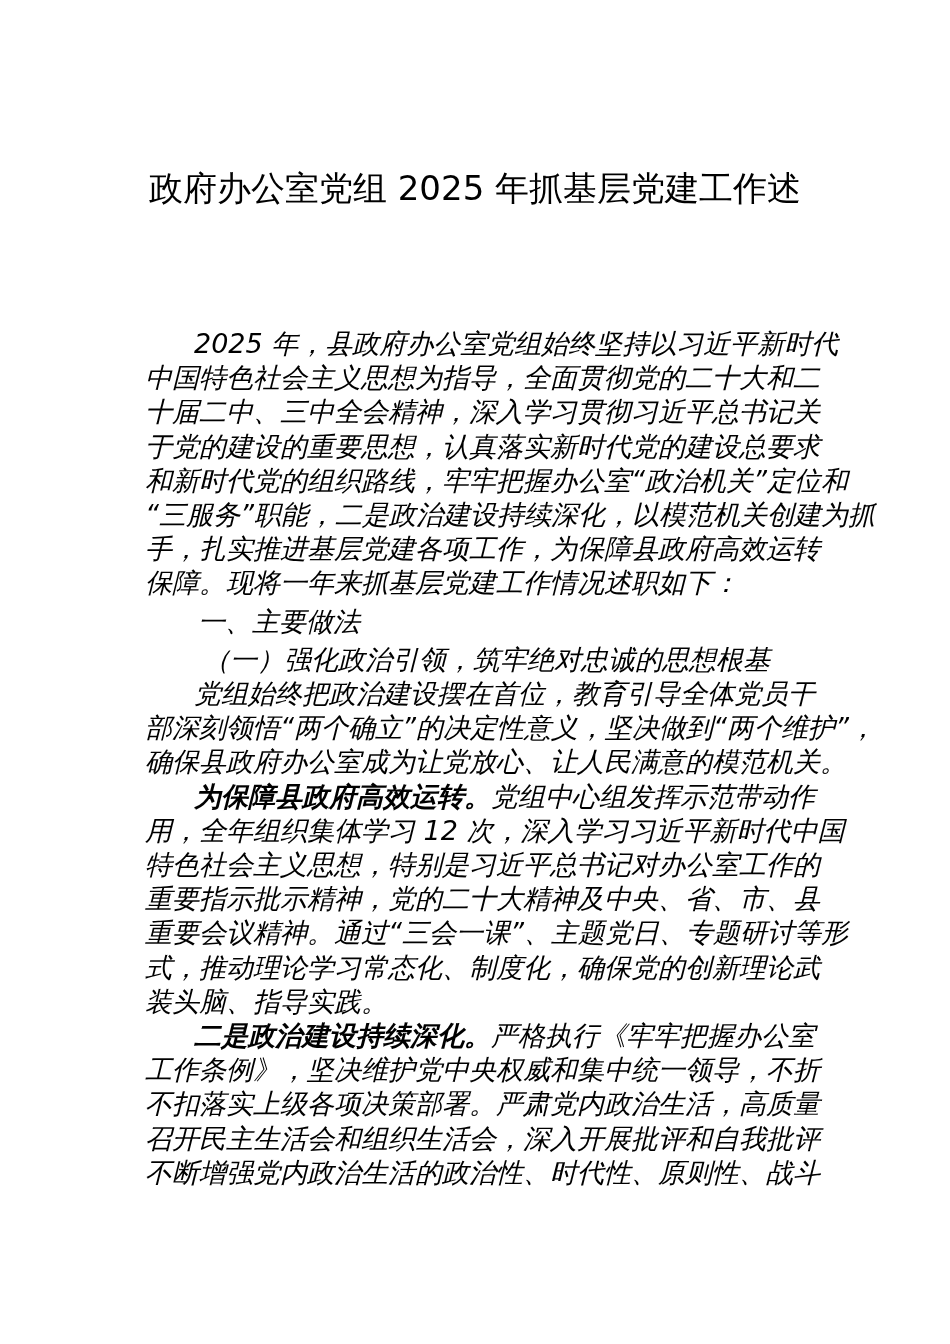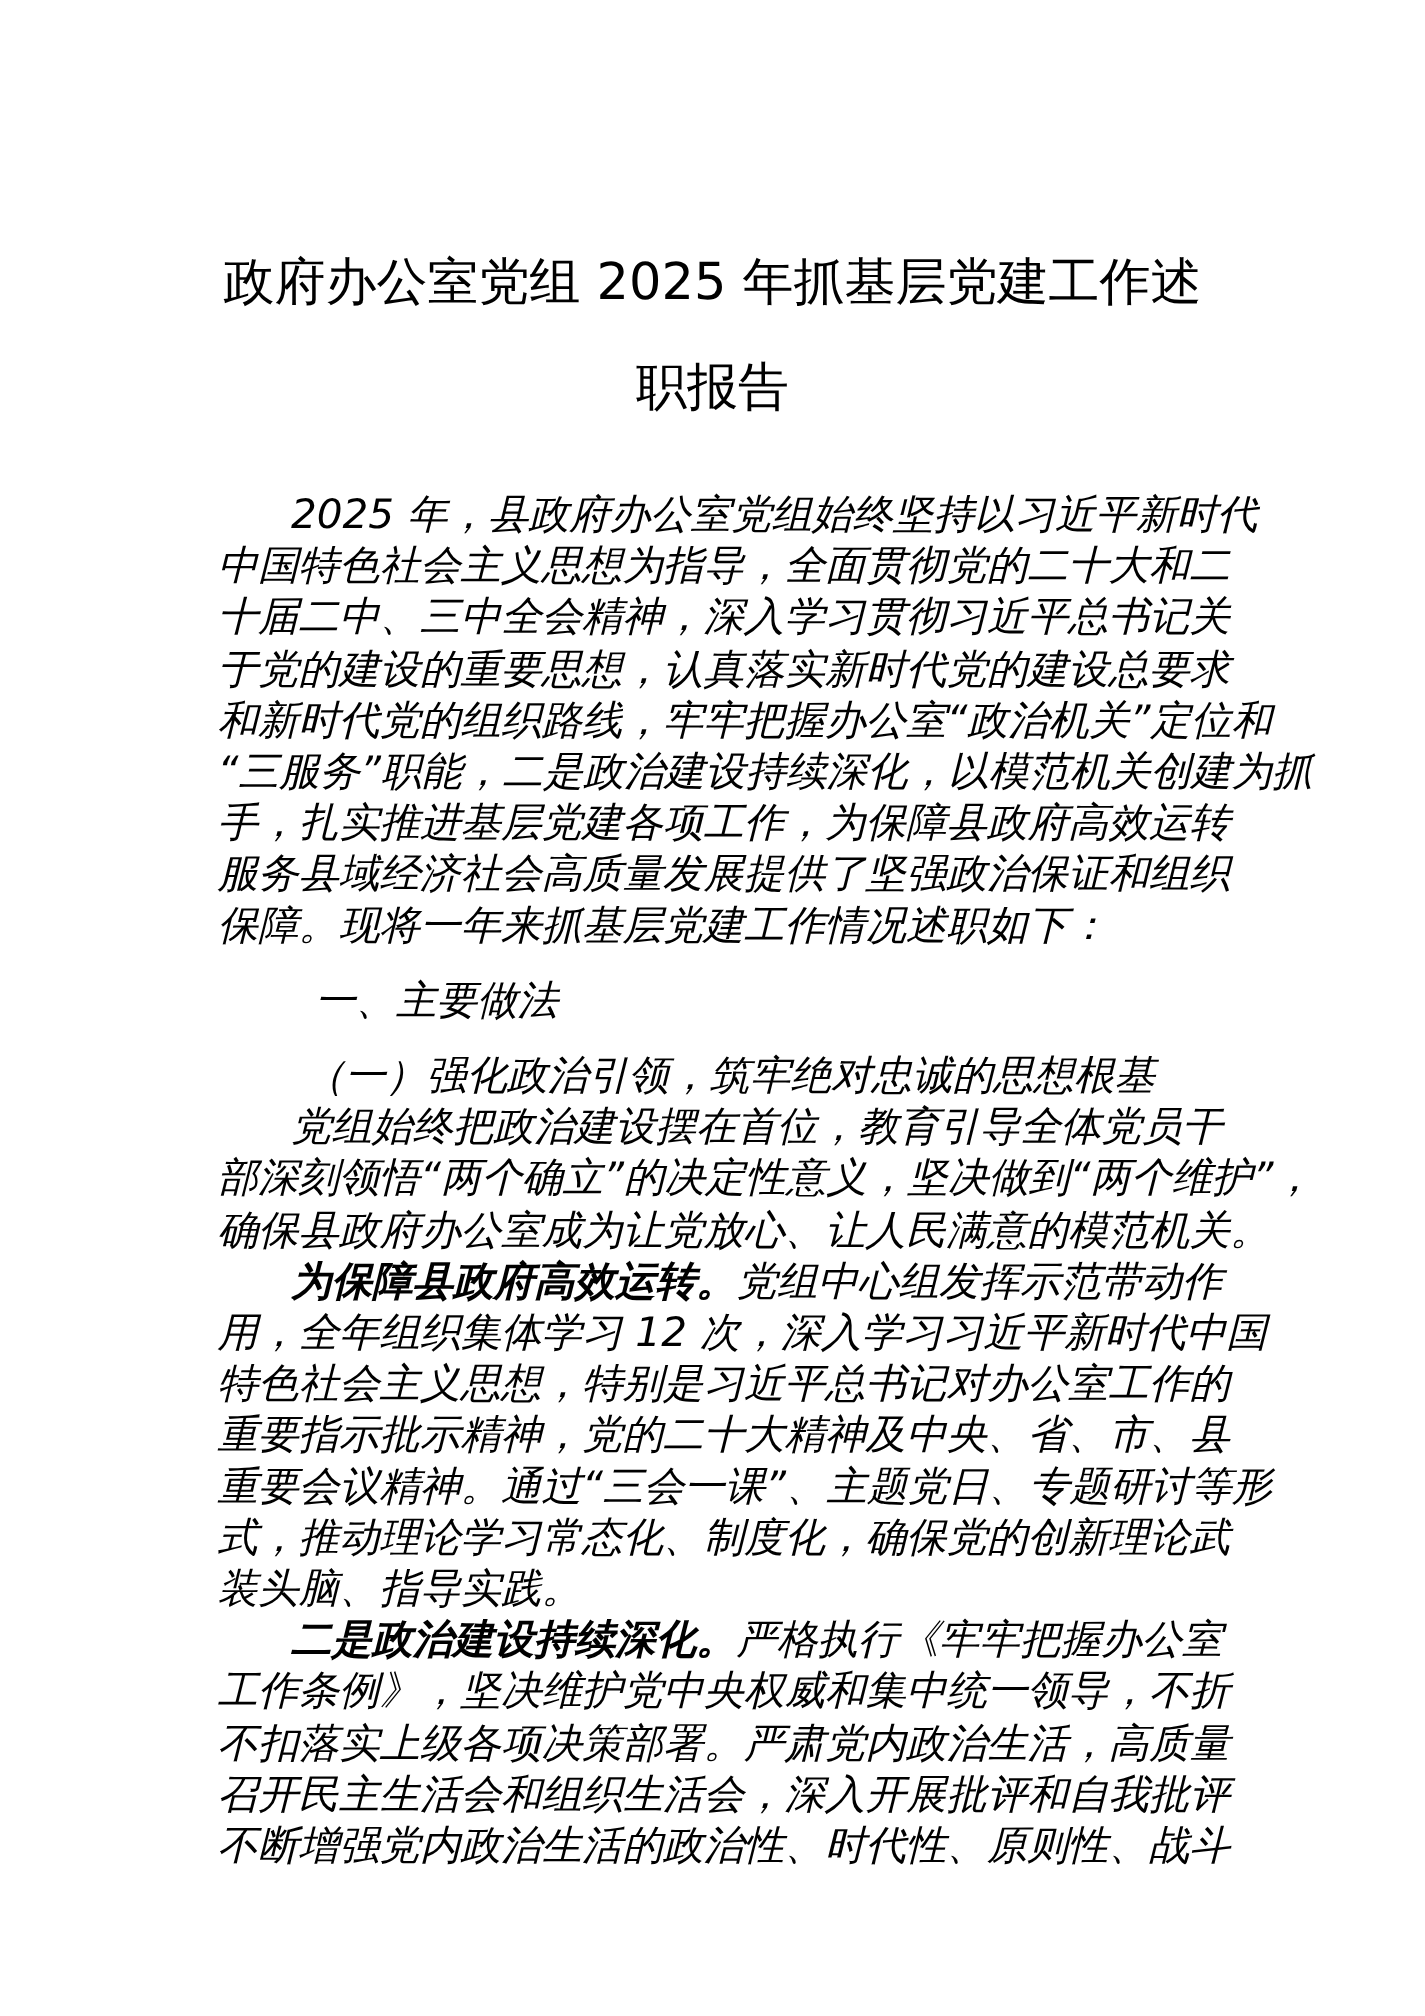--- a/index.html
+++ b/index.html
@@ -6,45 +6,43 @@
   body { width: 950px; height: 1344px; overflow: hidden; position: relative;
          font-family: "DejaVu Sans", "Liberation Sans", sans-serif; color: #000; }
   .page { position: absolute; left: 0; top: 0; width: 950px; height: 1144px; background: #fff; }
   .title { position: absolute; left: 140px; width: 670px; text-align: center;
            font-size: 34px; line-height: 70px; top: 153px; letter-spacing: 0px; }
   .body { position: absolute; left: 145px; top: 327px; width: 662px;
           font-size: 27px; line-height: 34.2px; text-align: justify; font-style: italic; }
   .line { display: block; white-space: nowrap; text-indent: 0; text-align: justify; text-align-last: justify; }
   .line.last { text-align-last: left; }
   .line.ind { padding-left: 49px; }
-  .heading { margin: 16px; padding-left: 49px; white-space: nowrap; }
+  .heading { margin: 4px; padding-left: 49px; white-space: nowrap; }
   .sub { margin: 0; padding-left: 58px; white-space: nowrap; }
   b { font-weight: bold; }
 </style>
 </head>
 <body>
 
 <div class="page">
 
   <div class="title">
     <div>政府办公室党组 2025 年抓基层党建工作述</div>
-    <div>职报告</div>
   </div>
 
   <div class="body">
 
     <div>
       <span class="line ind">2025 年，县政府办公室党组始终坚持以习近平新时代</span>
       <span class="line">中国特色社会主义思想为指导，全面贯彻党的二十大和二</span>
       <span class="line">十届二中、三中全会精神，深入学习贯彻习近平总书记关</span>
       <span class="line">于党的建设的重要思想，认真落实新时代党的建设总要求</span>
       <span class="line">和新时代党的组织路线，牢牢把握办公室“政治机关”定位和</span>
       <span class="line">“三服务”职能，二是政治建设持续深化，以模范机关创建为抓</span>
       <span class="line">手，扎实推进基层党建各项工作，为保障县政府高效运转</span>
-      <span class="line">服务县域经济社会高质量发展提供了坚强政治保证和组织</span>
       <span class="line last">保障。现将一年来抓基层党建工作情况述职如下：</span>
     </div>
 
     <div class="heading">一、主要做法</div>
     <div class="sub">（一）强化政治引领，筑牢绝对忠诚的思想根基</div>
 
     <div>
       <span class="line ind">党组始终把政治建设摆在首位，教育引导全体党员干</span>
       <span class="line">部深刻领悟“两个确立”的决定性意义，坚决做到“两个维护”，</span>
       <span class="line last">确保县政府办公室成为让党放心、让人民满意的模范机关。</span>

